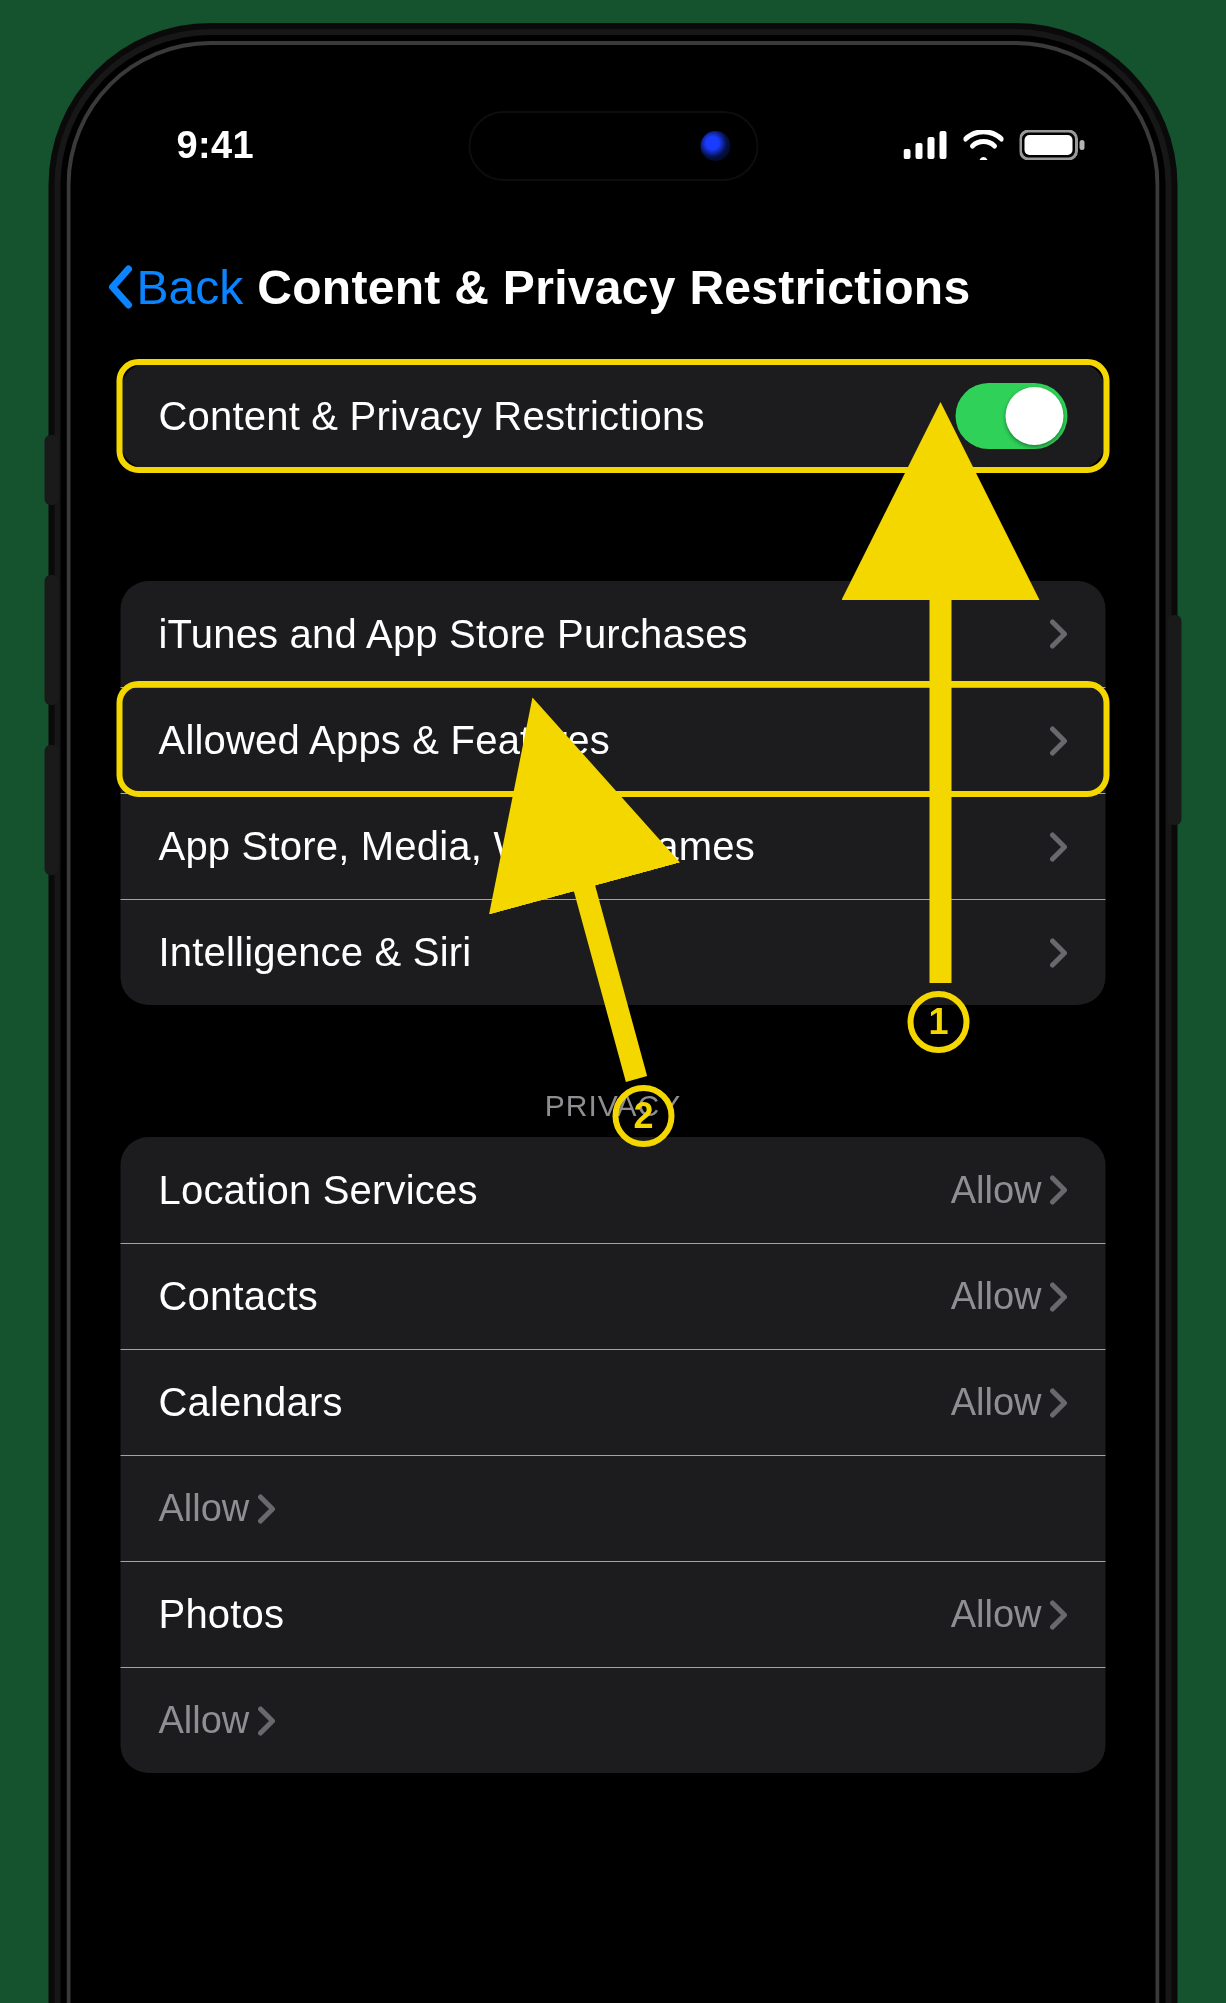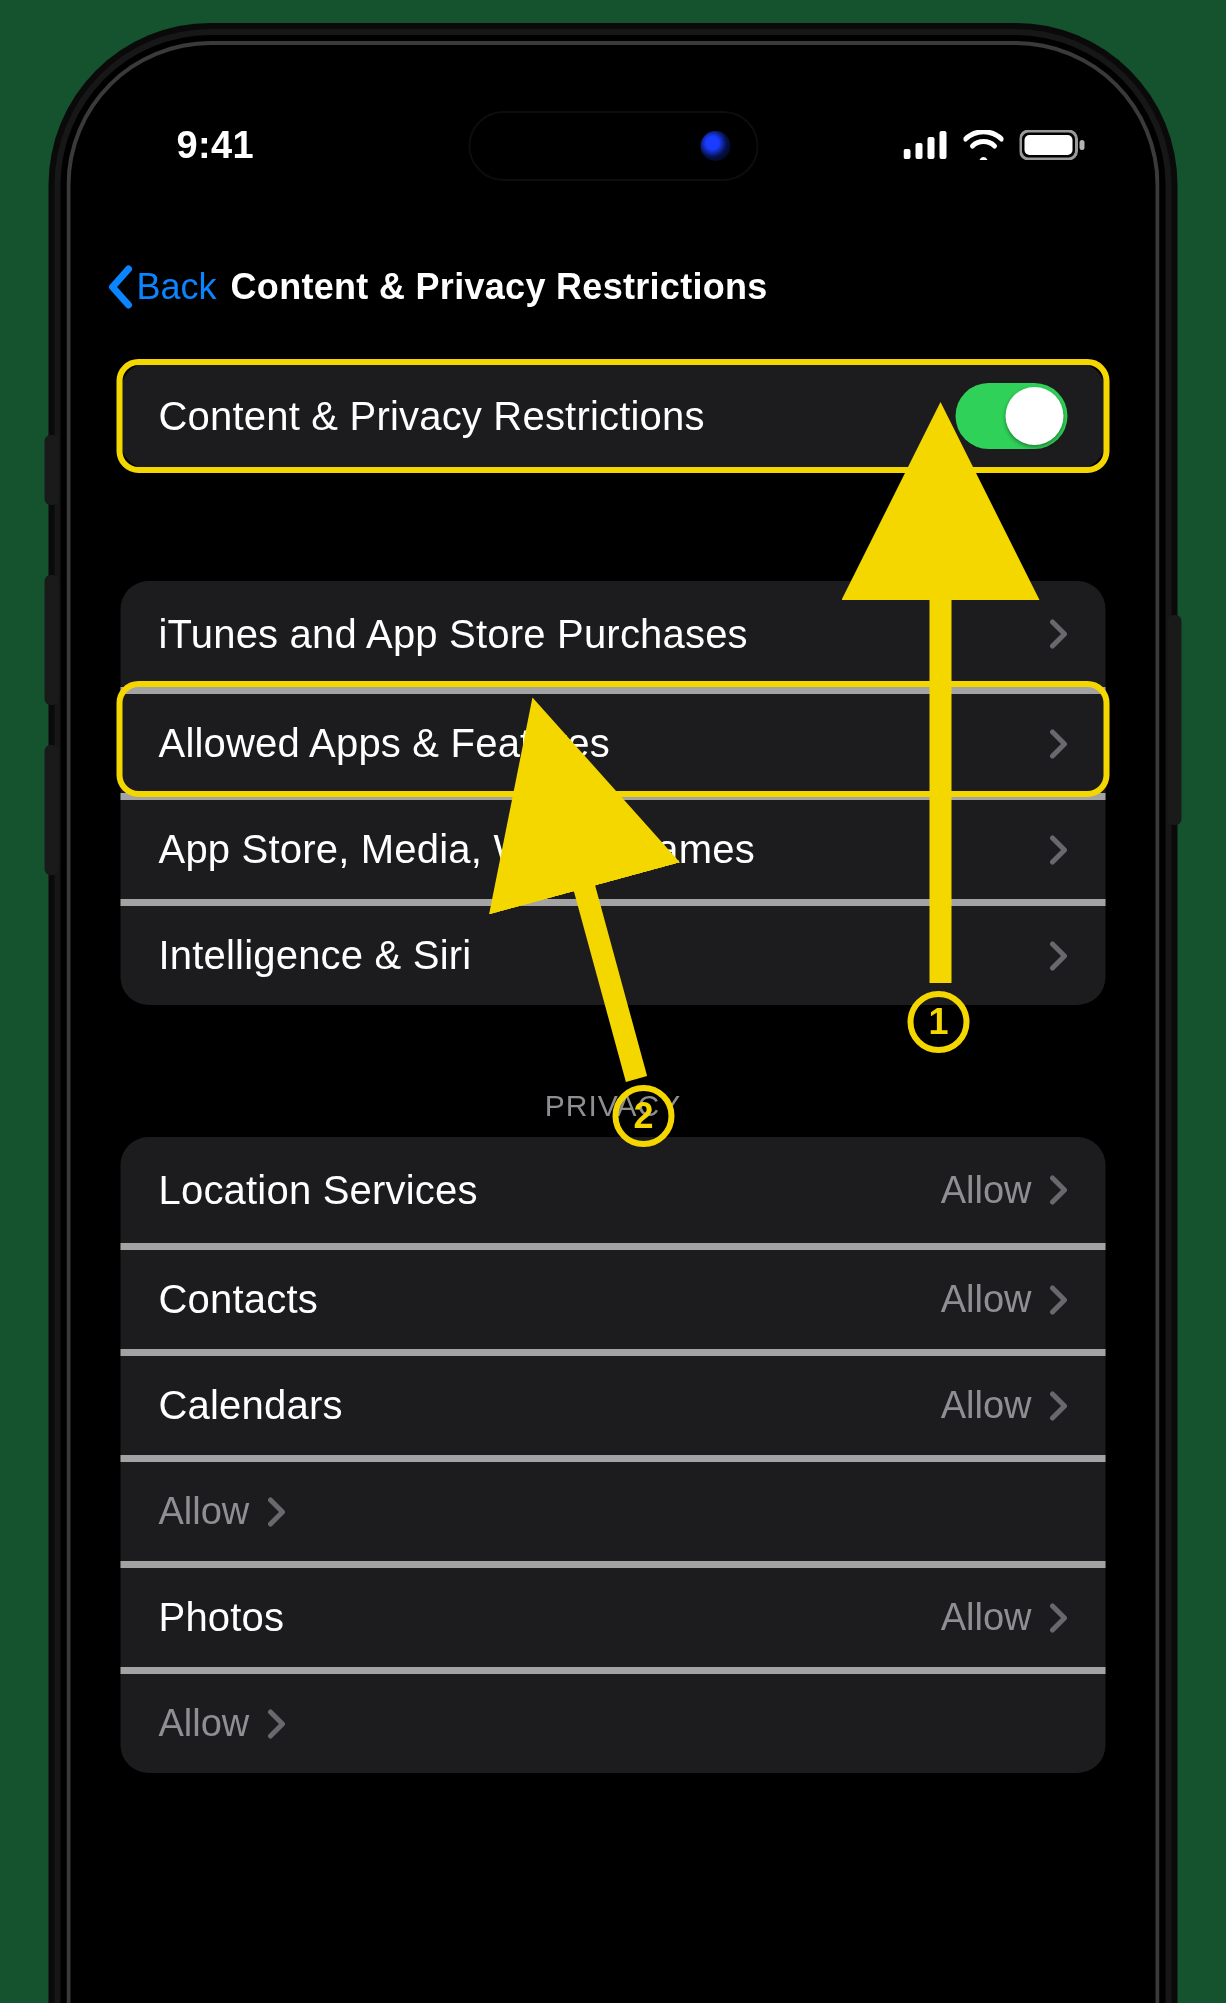--- a/index.html
+++ b/index.html
@@ -99,21 +99,21 @@
 
   
   .navheader {
     position: absolute;
     left: 0; right: 0;
     top: 184px;
     height: 80px;
     display: flex;
     align-items: center;
     padding: 0 18px;
-    font-size: 36px;
+    font-size: 48px;
   }
   .backlink {
     display: flex; align-items: center;
     color: #0a84ff;
     font-weight: 400;
     gap: 2px;
   }
   .backlink svg { display:block; }
   .navtitle {
     margin-left: 14px;
@@ -135,26 +135,26 @@
     border-radius: 28px;
     overflow: visible;
   }
   .group + .group { margin-top: 112px; }
   .row {
     display: flex;
     align-items: center;
     min-height: 106px;
     padding: 0 38px;
     font-size: 40px;
-    border-top: 7px solid #a3a3a3;
+    border-top: 1px solid #a3a3a3;
     position: relative;
   }
   .row:first-child { border-top: none; }
   .row .label { flex: 1; color: #fff; letter-spacing: 0.2px; }
-  .row .value { color: #8e8e93; font-size: 38px; margin-right: 18px; }
+  .row .value { color: #8e8e93; font-size: 38px; margin-right: 8px; }
   .row .chev svg { display:block; }
 
   .section-header {
     color: #8e8e93;
     font-size: 30px;
     letter-spacing: 1px;
     padding: 0 38px 14px;
     margin-top: 84px;
     text-transform: uppercase;
     text-align: center;

